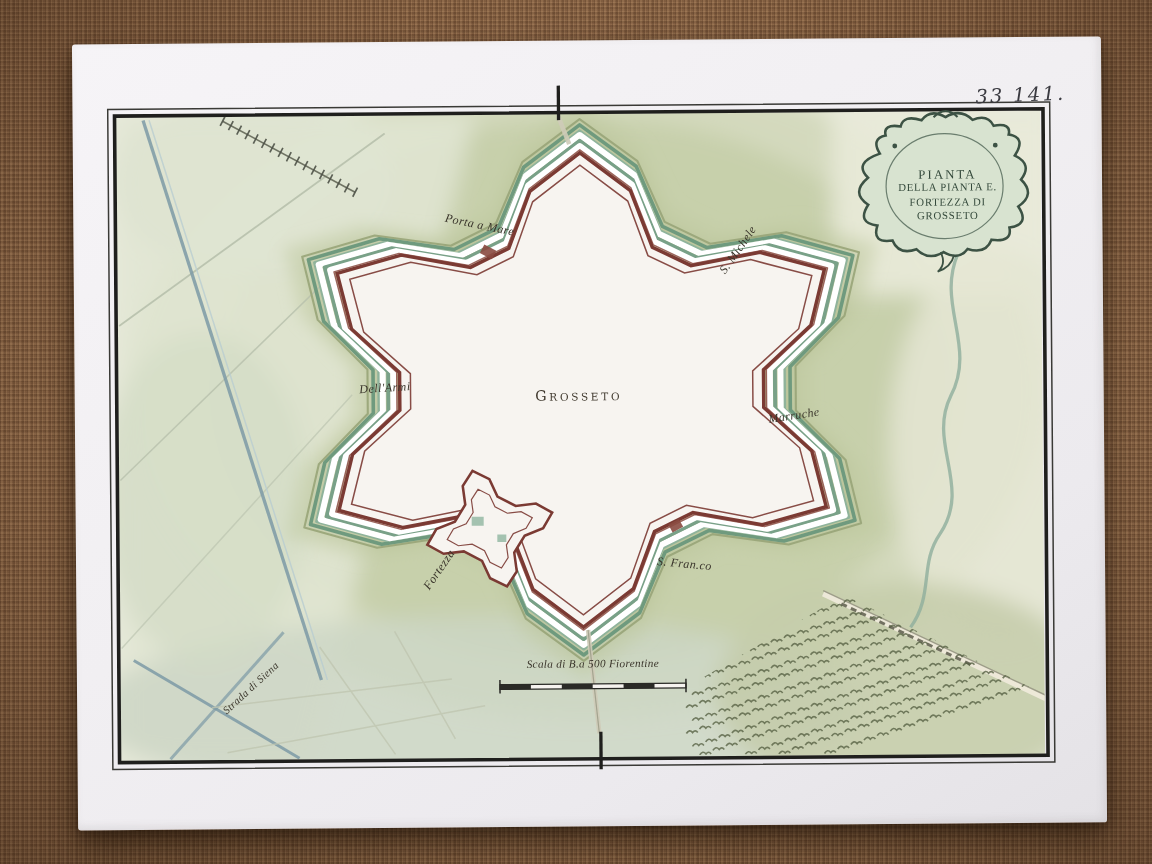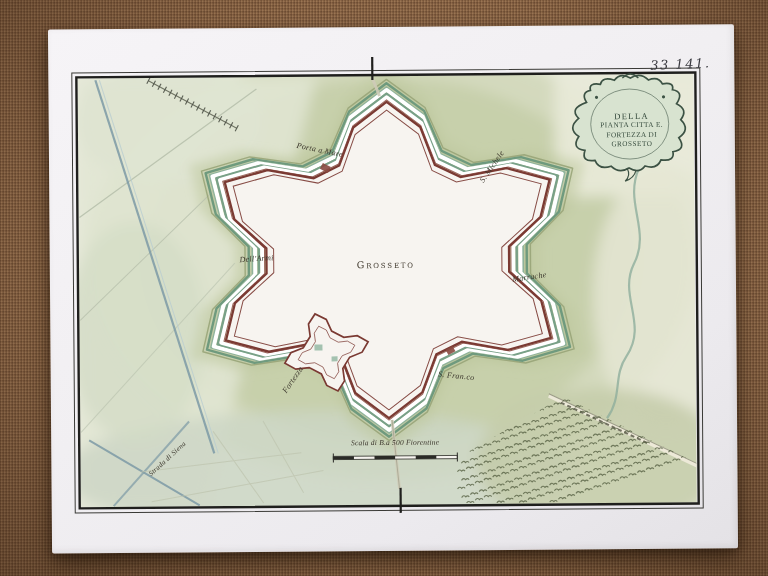--- a/index.html
+++ b/index.html
@@ -461,22 +461,22 @@
       <path d="M624,80 q8,-8 16,0" fill="none" stroke="#3c5244" stroke-width="1.4"></path>
       <path d="M628,170 q4,8 -2,13 q9,-3 11,-11" fill="none" stroke="#3c5244" stroke-width="1.2"></path>
       <circle cx="598" cy="99" r="1.6" fill="#3c5244"></circle>
       <circle cx="665" cy="99" r="1.6" fill="#3c5244"></circle>
     </g>
   </svg>
 
   <div class="sheet-number">33 141.</div>
 
   <div class="cartouche-text">
-    <div class="cl1">DELLA</div>
-    <div class="cl">PIANTA CITTA E.</div>
+    <div class="cl1">PIANTA</div>
+    <div class="cl">DELLA PIANTA E.</div>
     <div class="cl">FORTEZZA DI</div>
     <div class="cl">GROSSETO</div>
   </div>
 
   <div class="lbl-center">Grosseto</div>
 
   <div class="lbl" style="left:297px;top:140px;transform:rotate(12deg)">Porta a Mare</div>
   <div class="lbl" style="left:486px;top:176px;transform:rotate(-55deg)">S. Michele</div>
   <div class="lbl" style="left:240px;top:254px;transform:rotate(-3deg)">Dell'Armi</div>
   <div class="lbl" style="left:513px;top:276px;transform:rotate(-8deg)">Marruche</div>

